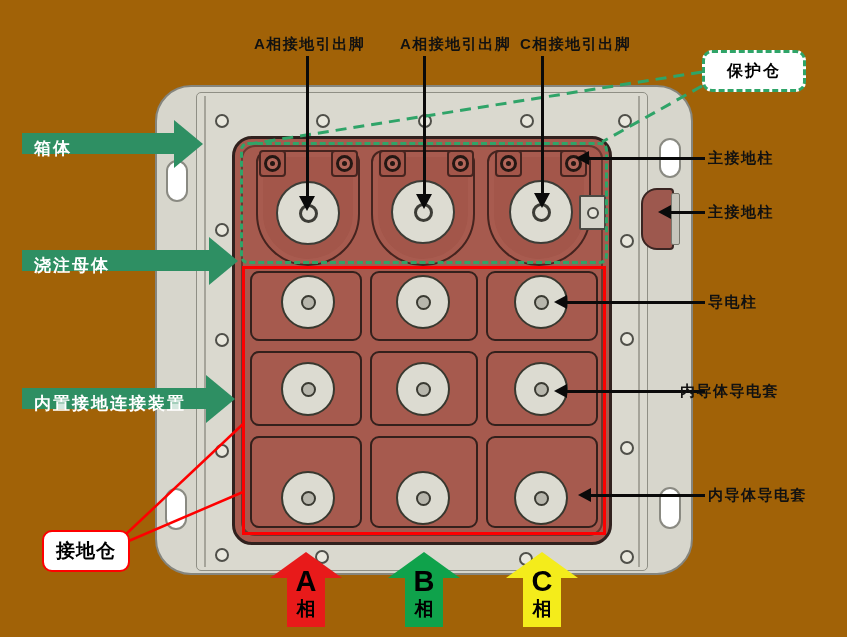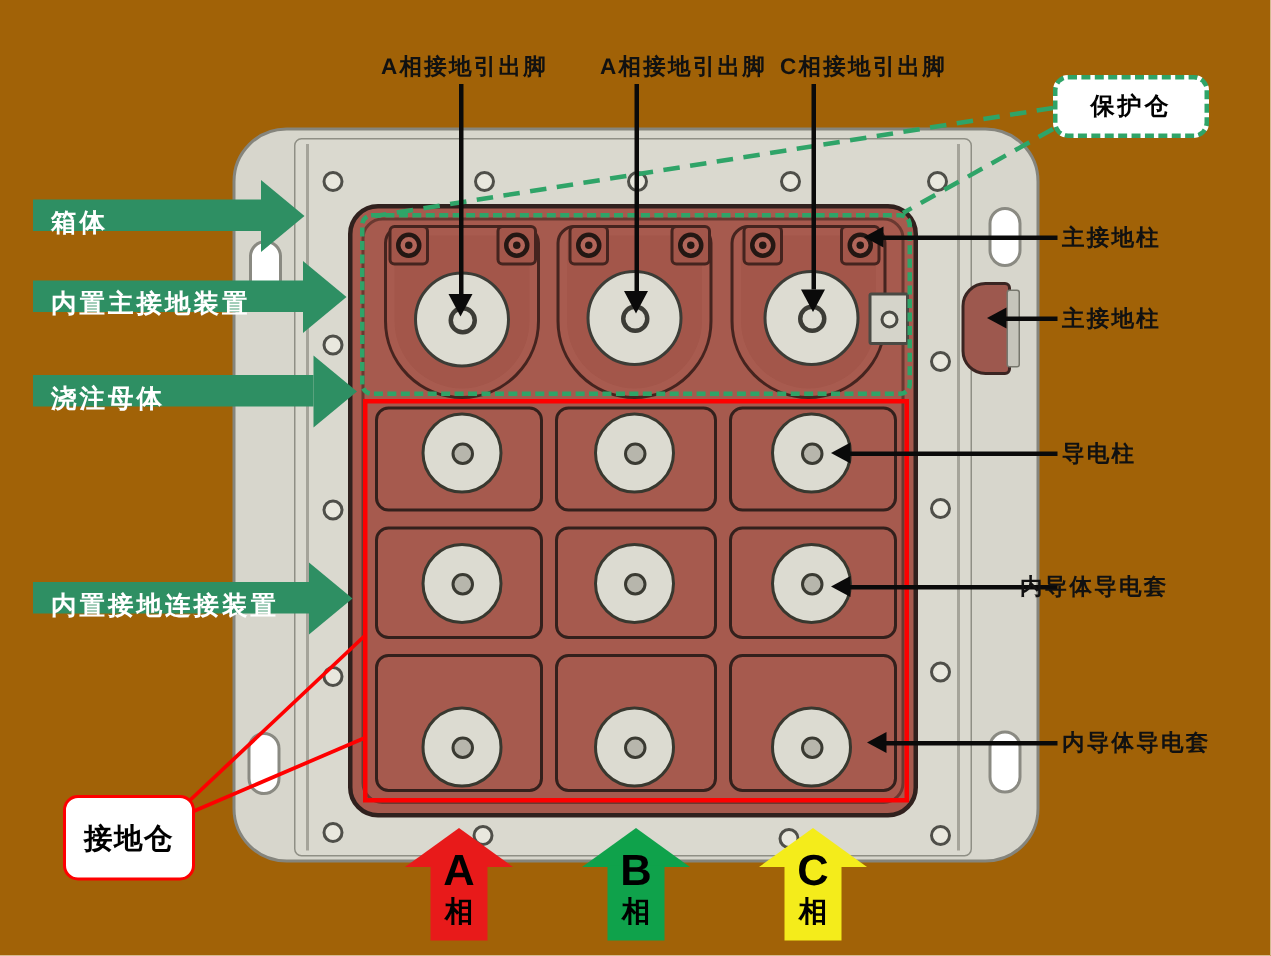--- a/index.html
+++ b/index.html
@@ -53,21 +53,21 @@
   .ah-left{width:0;height:0;border-top:7px solid transparent;border-bottom:7px solid transparent;
         border-right:13px solid #0a0a0a;}
   .garrow{left:22px;height:21px;background:#2e8f63;}
   .garrow .txt{display:block;color:#fff;font-weight:bold;font-size:17px;line-height:31px;
         padding-left:12px;white-space:nowrap;letter-spacing:2px;}
   .ga-head{position:absolute;right:-29px;top:50%;margin-top:-24px;width:0;height:0;
         border-top:24px solid transparent;border-bottom:24px solid transparent;border-left:29px solid #2e8f63;}
   .callout{display:flex;align-items:center;justify-content:center;background:#fff;color:#000;
         font-weight:bold;white-space:nowrap;}
   .protect-box{left:702px;top:50px;width:104px;height:42px;border:3px dashed #2fa468;border-radius:10px;font-size:16px;letter-spacing:2px;}
-  .ground-box{left:42px;top:530px;width:88px;height:57px;border:2.5px solid #fe0000;border-radius:10px;font-size:19px;letter-spacing:1px;}
+  .ground-box{left:42px;top:530px;width:88px;height:42px;border:2.5px solid #fe0000;border-radius:10px;font-size:19px;letter-spacing:1px;}
   
   .phase{position:absolute;width:72px;top:552px;height:76px;}
   .ph-head{position:absolute;left:0;top:0;width:0;height:0;border-left:36px solid transparent;
         border-right:36px solid transparent;border-bottom:26px solid currentColor;}
   .ph-body{position:absolute;left:17px;top:25px;width:38px;height:50px;background:currentColor;
         display:flex;flex-direction:column;align-items:center;}
   .ph-letter{color:#000;font-weight:bold;font-size:29px;line-height:1;margin-top:-10px;}
   .ph-zh{color:#000;font-weight:bold;font-size:19px;line-height:1;margin-top:3px;}
   svg.overlay{position:absolute;left:0;top:0;pointer-events:none;}
 </style>
@@ -230,24 +230,20 @@
   <div class="abs ah-left" style="left:554px;top:384px;"></div>
   <div class="abs lbl" style="left:680px;top:382px;">内导体导电套</div>
   <div class="abs hline" style="left:590px;top:494px;width:115px;"></div>
   <div class="abs ah-left" style="left:578px;top:488px;"></div>
   <div class="abs lbl" style="left:708px;top:486px;">内导体导电套</div>
 
   <div class="abs garrow" style="top:133px;width:152px;">
     <span class="txt">箱体</span>
     <div class="ga-head"></div>
   </div>
-  <div class="abs garrow" style="top:187px;width:180px;">
-    <span class="txt">内置主接地装置</span>
-    <div class="ga-head"></div>
-  </div>
   <div class="abs garrow" style="top:388px;width:184px;">
     <span class="txt">内置接地连接装置</span>
     <div class="ga-head"></div>
   </div>
   <div class="abs garrow" style="top:250px;width:187px;">
     <span class="txt">浇注母体</span>
     <div class="ga-head"></div>
   </div>
 
   <div class="abs callout ground-box">接地仓</div>

